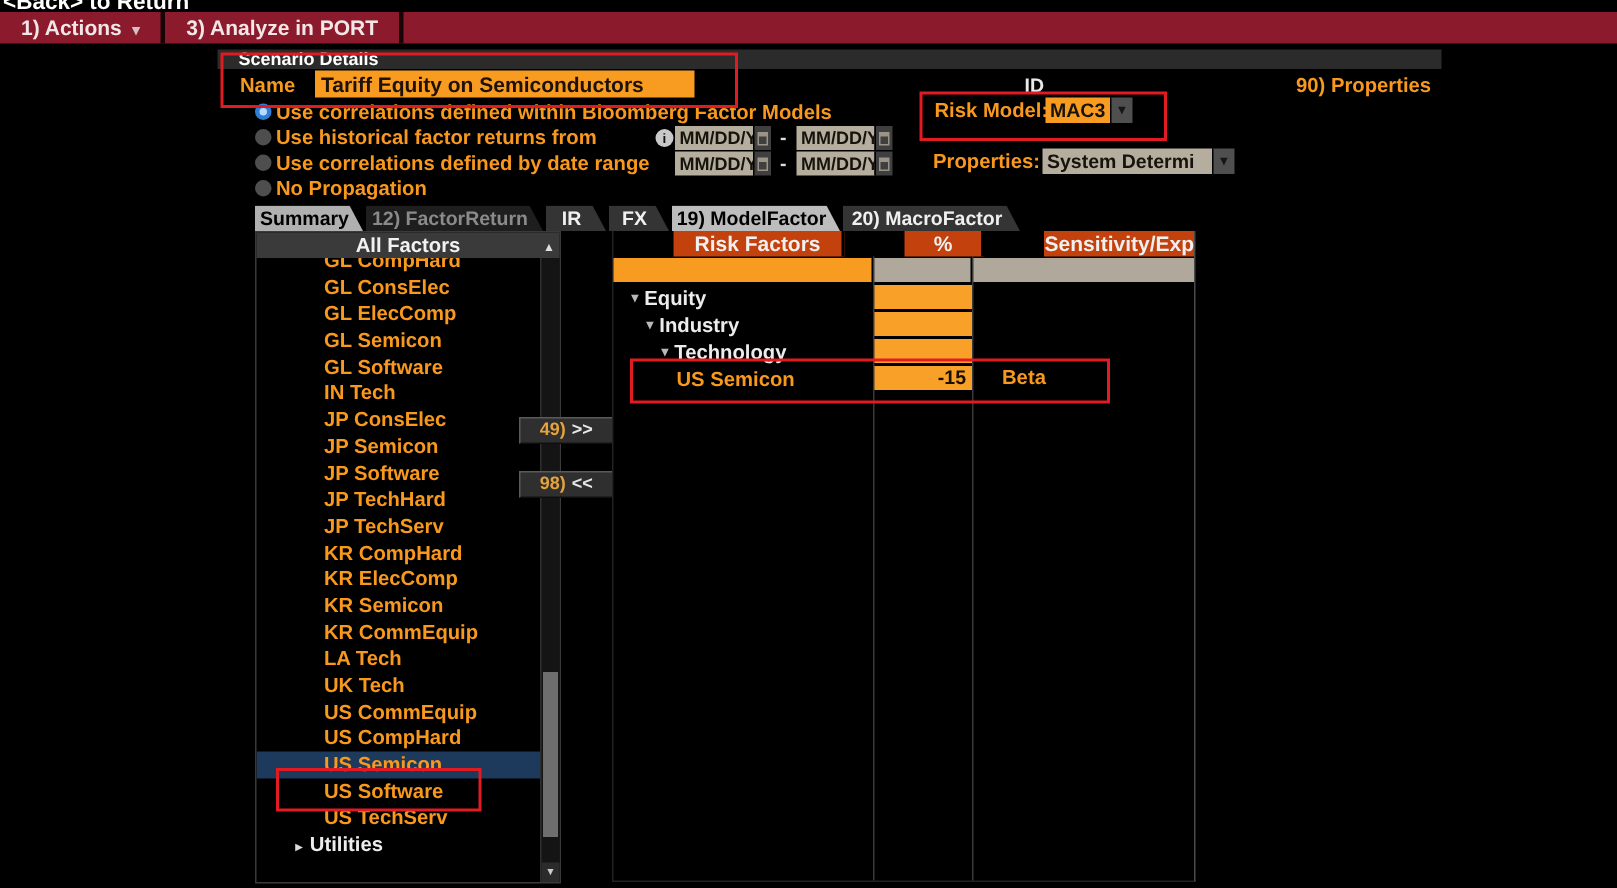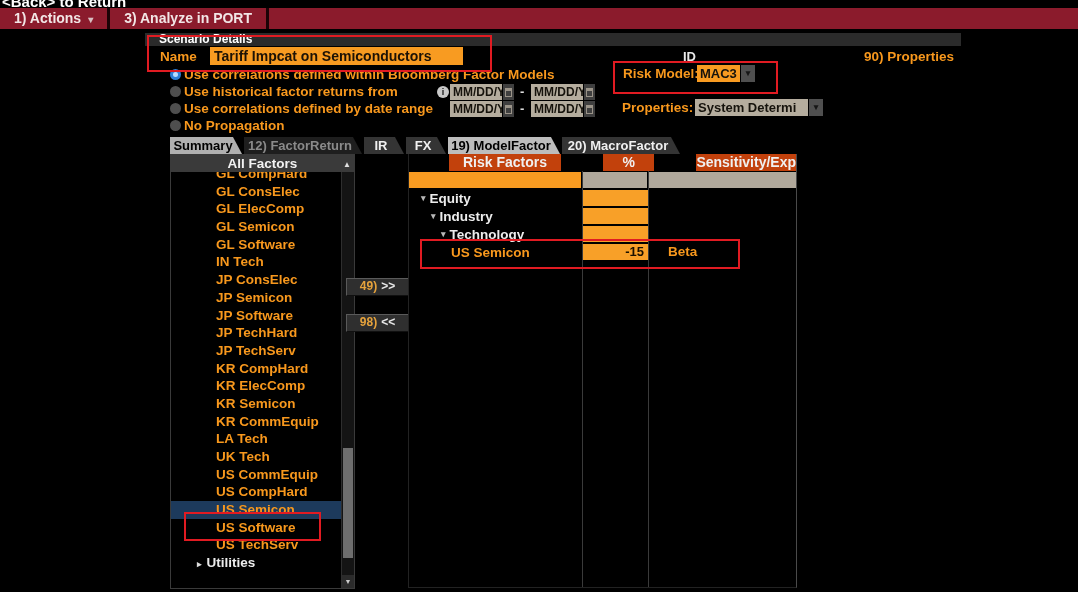--- a/index.html
+++ b/index.html
@@ -56,21 +56,21 @@
   .tab:nth-child(3){width:40px;}
   .tab:nth-child(4){width:40px;}
   .tab:nth-child(5){width:112px;}
   .tab:nth-child(6){width:118px;}
   .tab.light{background:#b0b0b0;color:#000;}
   .tab.active{background:#bdbdbd;color:#000;}
   .tab.dim{background:#1e1e1e;color:#8a8a8a;}
   .tab.dark{background:#343434;color:#f0f0f0;}
 
   
-  .factors-panel{position:absolute;left:170px;top:154px;width:185px;height:435px;background:#000;
+  .factors-panel{position:absolute;left:170px;top:154px;width:204px;height:435px;background:#000;
                  border:1px solid #3a3a3a;box-sizing:border-box;}
   .factors-header{position:absolute;left:0;top:0;right:0;height:17px;background:#3a3a3a;color:#f2f2f2;
                   font-size:13.5px;line-height:17px;text-align:center;}
   .sort-icon{position:absolute;right:3px;top:1px;font-size:8px;color:#e0e0e0;}
   .factors-list{position:absolute;left:0;top:17px;right:12px;bottom:0;overflow:hidden;}
   .factor-item{height:17.7px;line-height:17.7px;font-size:13.5px;color:#f8981d;padding-left:45px;white-space:nowrap;cursor:default;}
   .factor-item.cut{margin-top:-7px;}
   .factor-item.selected{background:#1d3a5c;}
   .factor-item.group{color:#ededed;padding-left:26px;}
   .factor-item .tri{font-size:9px;margin-right:5px;color:#dcdcdc;}
@@ -126,21 +126,21 @@
     </div>
     <div class="vsep"></div>
     <div class="menu-btn">3) Analyze in PORT</div>
     <div class="vsep"></div>
     <div class="mspacer"></div>
   </div>
 
   <div class="section-bar">Scenario Details</div>
 
   <div class="abs olabel" style="left:160px;top:49px;">Name</div>
-  <div class="name-input">Tariff Impcat on Semiconductors</div>
+  <div class="name-input">Tariff Equity on Semiconductors</div>
   <div class="abs wlabel" style="left:683px;top:49px;">ID</div>
   <div class="abs props" style="left:864px;top:49px;">90) Properties</div>
 
   <div class="abs olabel" style="left:623px;top:66px;">Risk Model:</div>
   <div class="abs select" style="left:697px;top:65px;">
     <span class="selval orangebg" style="width:43px;">MAC3</span>
     <span class="selarrow">▾</span>
   </div>
 
   <div class="radio-row" style="top:67px;">

